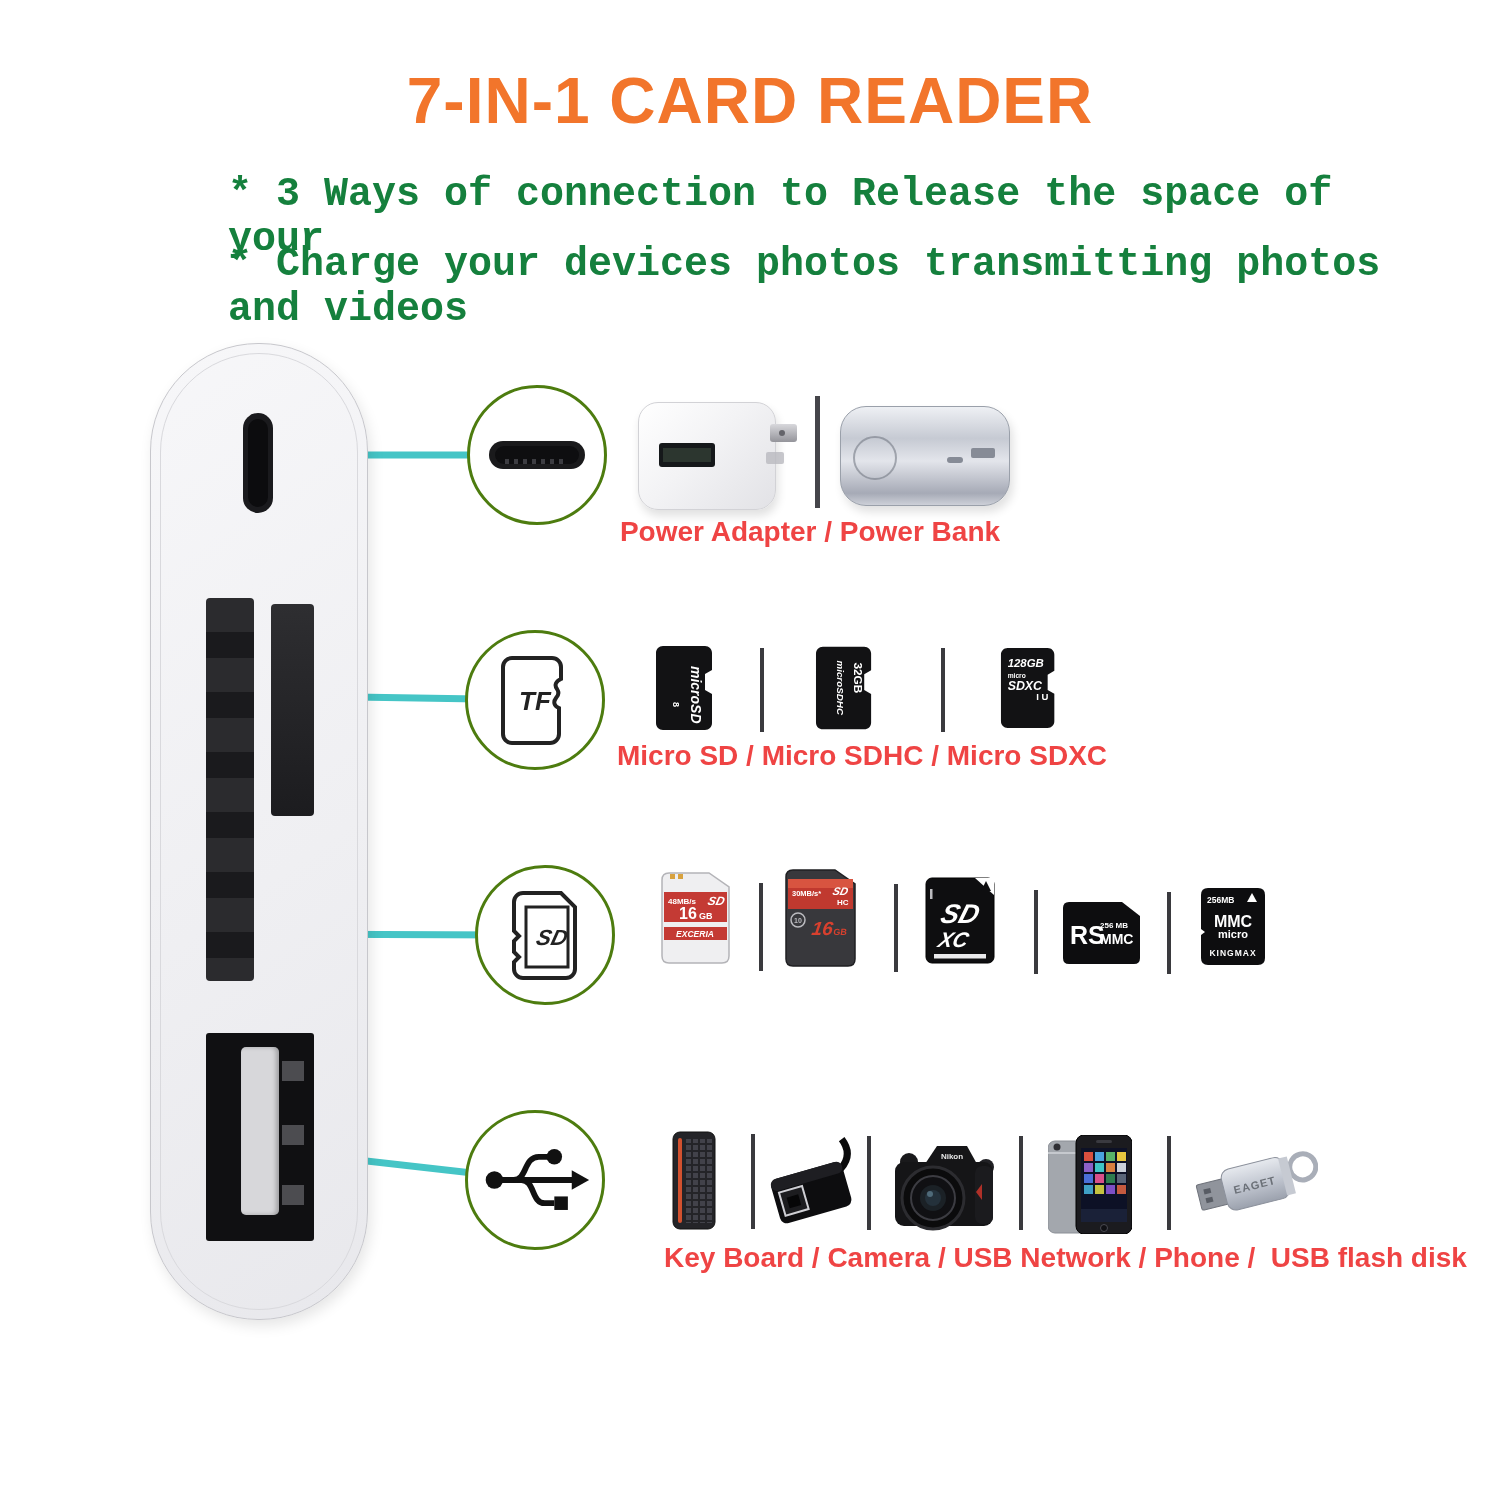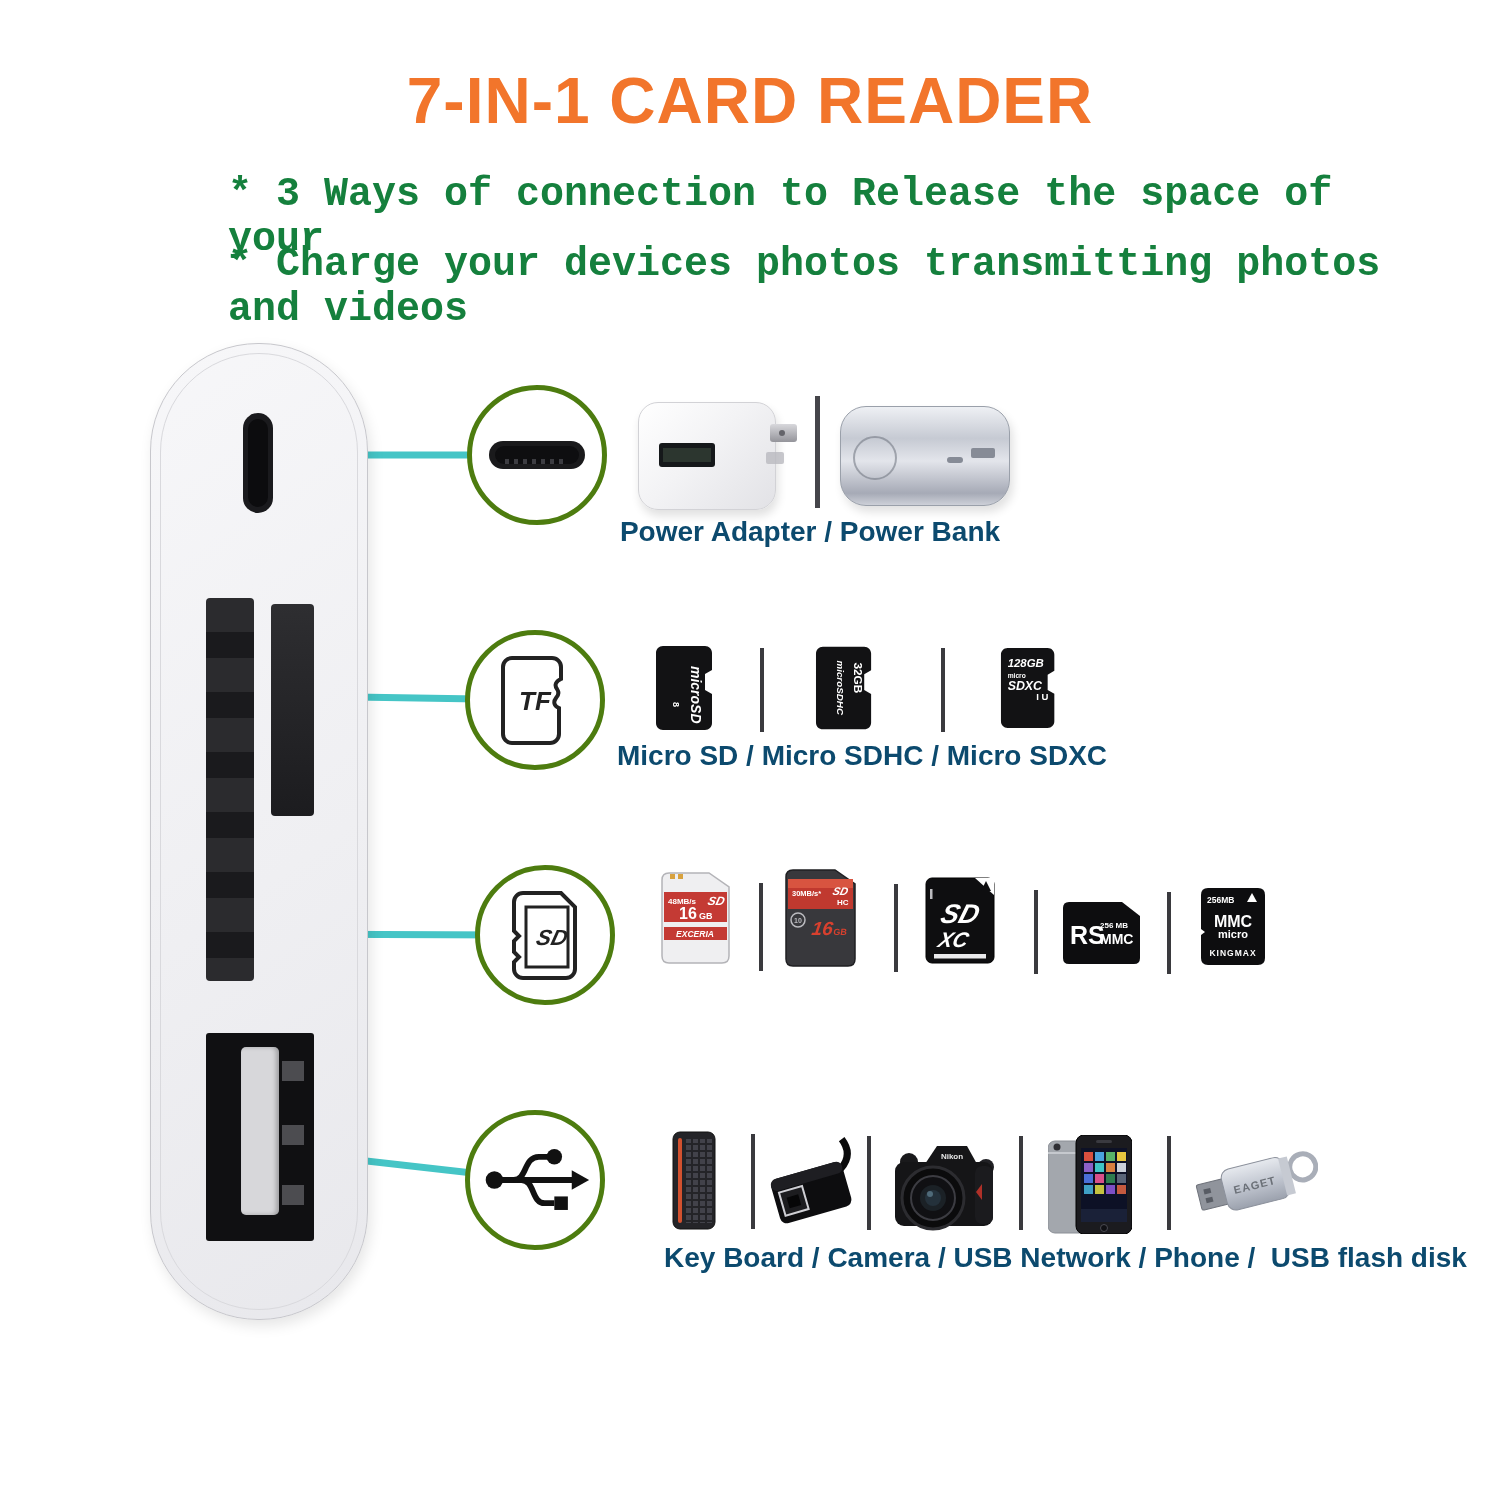--- a/index.html
+++ b/index.html
@@ -25,32 +25,32 @@
   #sd-slot{left:55px;top:254px;width:48px;height:383px;border-radius:4px;
           background:repeating-linear-gradient(180deg,#2b2b2e 0 34px,#1a1a1d 34px 60px),#202023;}
   #tf-slot{left:120px;top:260px;width:43px;height:212px;border-radius:4px;
           background:linear-gradient(180deg,#2e2e31,#1c1c1f);}
   #usb-port{left:55px;top:689px;width:108px;height:208px;background:#101012;border-radius:3px;}
   #usb-tongue{left:35px;top:14px;width:38px;height:168px;background:#d7d7da;border-radius:5px;
           box-shadow:inset -3px 0 4px rgba(0,0,0,.25);}
   .usb-contact{left:76px;width:22px;height:20px;background:#4c4c50;}
 
   
-  .callout-circle{width:140px;height:140px;border-radius:50%;border:5px solid #4d7c0f;background:#fff;
+  .callout-circle{width:140px;height:140px;border-radius:50%;border:3px solid #4d7c0f;background:#fff;
           display:flex;align-items:center;justify-content:center;box-sizing:border-box;}
   #circle-power{left:467px;top:385px;}
   #circle-tf{left:465px;top:630px;}
   #circle-sd{left:475px;top:865px;}
   #circle-usb{left:465px;top:1110px;}
 
   
   .item-divider{width:4px;background:#3a3a3e;}
 
   
-  .row-label{font-size:28px;font-weight:700;color:#0c4a6e;text-align:center;white-space:pre;}
+  .row-label{font-size:28px;font-weight:700;color:#ef4444;text-align:center;white-space:pre;}
   #label-power{left:510px;top:516px;width:600px;}
   #label-tf{left:562px;top:740px;width:600px;}
   #label-sd{left:590px;top:982px;width:600px;}
   #label-usb{left:632px;top:1242px;width:760px;margin-left:32px;}
 
   
   #power-adapter{left:638px;top:402px;width:136px;height:106px;border-radius:20px;
           background:linear-gradient(135deg,#ffffff 0%,#f3f3f5 45%,#e2e2e6 100%);
           border:1px solid #d2d2d6;box-shadow:2px 6px 10px rgba(0,0,0,.12);}
   #adapter-usb-slot{left:20px;top:40px;width:56px;height:24px;background:#15181a;border-radius:3px;}

